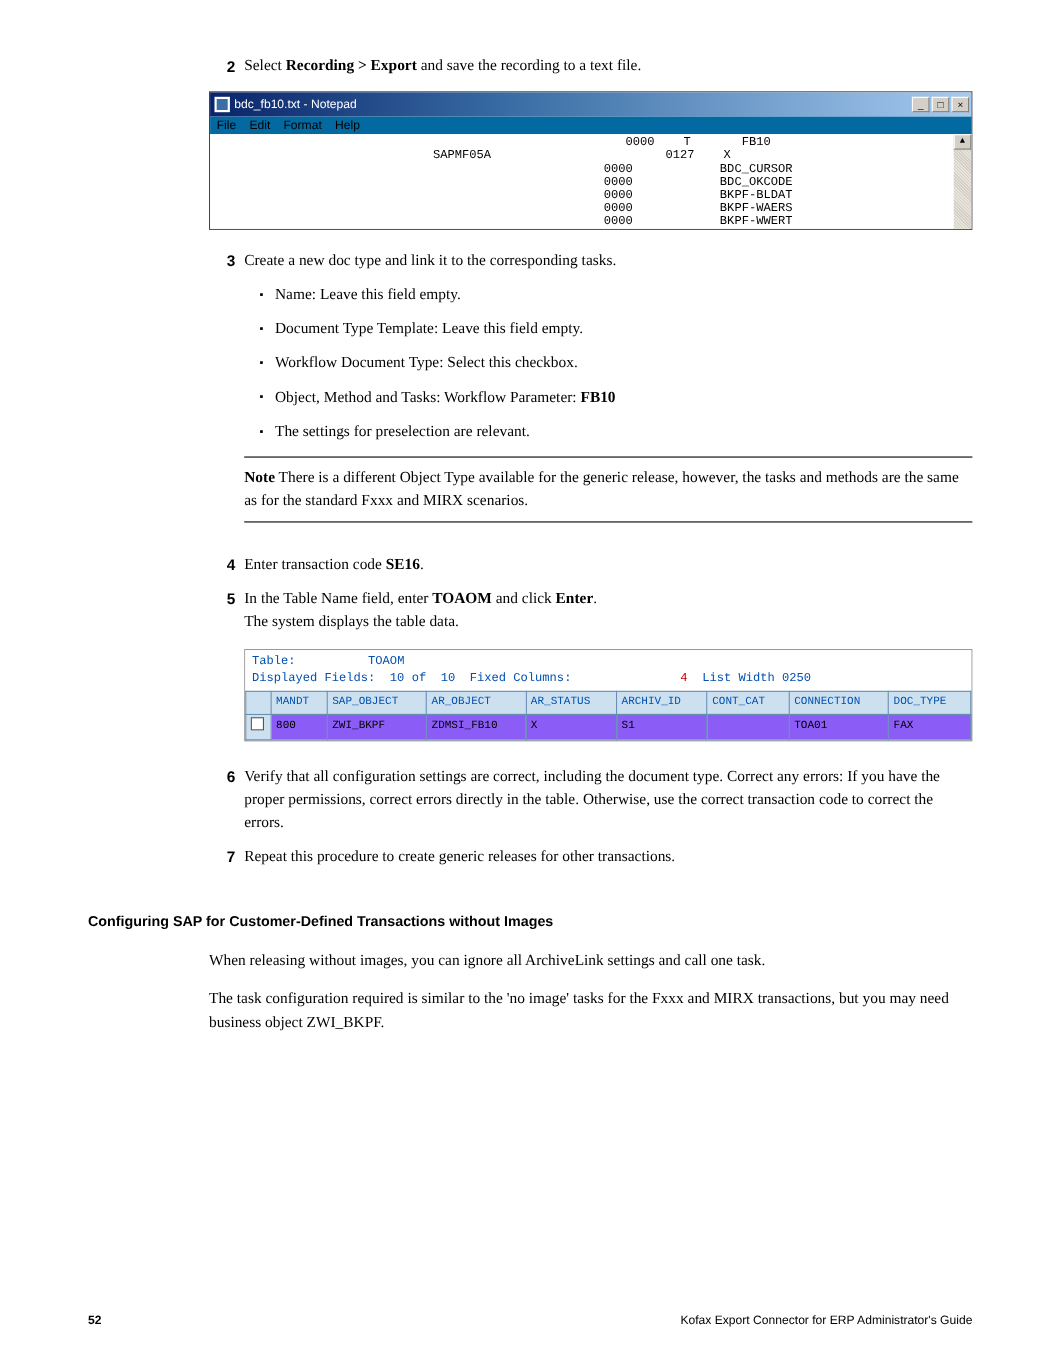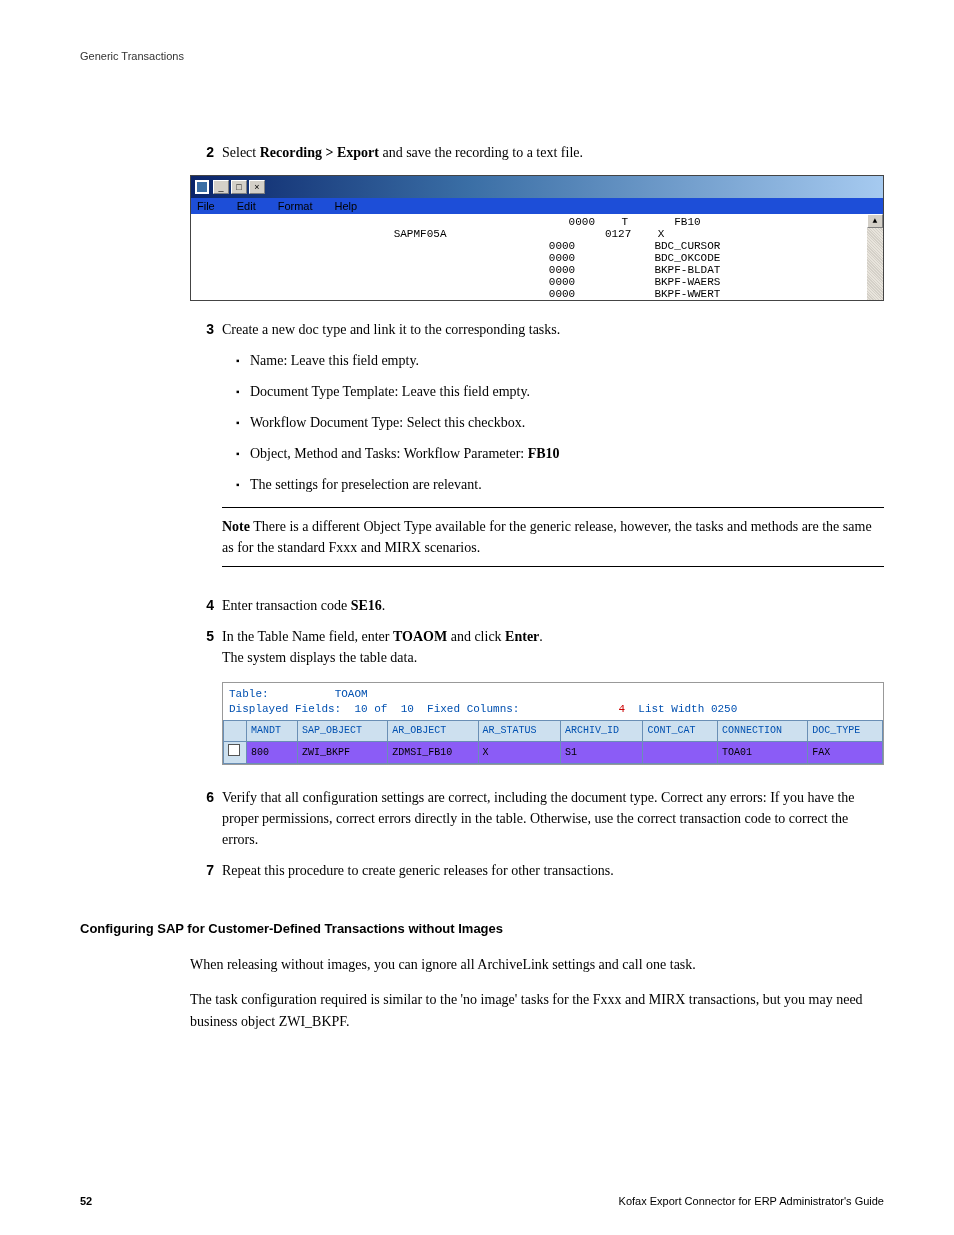--- a/index.html
+++ b/index.html
@@ -77,24 +77,24 @@
     border: 1px solid #808080;
     border-top-color:#fff; border-left-color:#fff;
     font-family: Arial;
     font-size: 9px;
     line-height: 12px;
     text-align: center;
     color:#000;
     box-sizing: border-box;
   }
   .np-menubar {
-    background: #1d4ed8;
+    background: #0369a1;
     padding: 2px 6px;
     display: flex;
-    gap: 22px;
+    gap: 12px;
   }
   .np-body {
     background: #fff;
     font-family: 'Courier New', monospace;
     font-size: 11px;
     white-space: pre;
     padding: 2px 4px 0 4px;
     display: flex;
   }
   .np-text { flex: 1; overflow: hidden; text-align: center; }
@@ -191,34 +191,34 @@
     justify-content: space-between;
     font-family: Arial, sans-serif;
     font-size: 11px;
   }
   .footer .pg { font-weight: bold; }
 </style>
 </head>
 <body>
 
 <div class="page">
-  <div class="header-label">Generic Transactions</div>
 
   <div class="content-block">
 
     <div class="step">
       <div class="step-num">2</div>
       <div class="step-body">
         <span>Select </span><span class="strong">Recording &gt; Export</span><span> and save the recording to a text file.</span>
       </div>
     </div>
 
     <div class="notepad">
       <div class="np-titlebar">
         <span class="np-icon"></span>
+        <span class="np-title">bdc_fb10.txt - Notepad</span>
         <div class="np-ctrls">
           <div class="np-btn">_</div>
           <div class="np-btn">□</div>
           <div class="np-btn">×</div>
         </div>
       </div>
       <div class="np-menubar">
         <span>File</span>
         <span>Edit</span>
         <span>Format</span>

